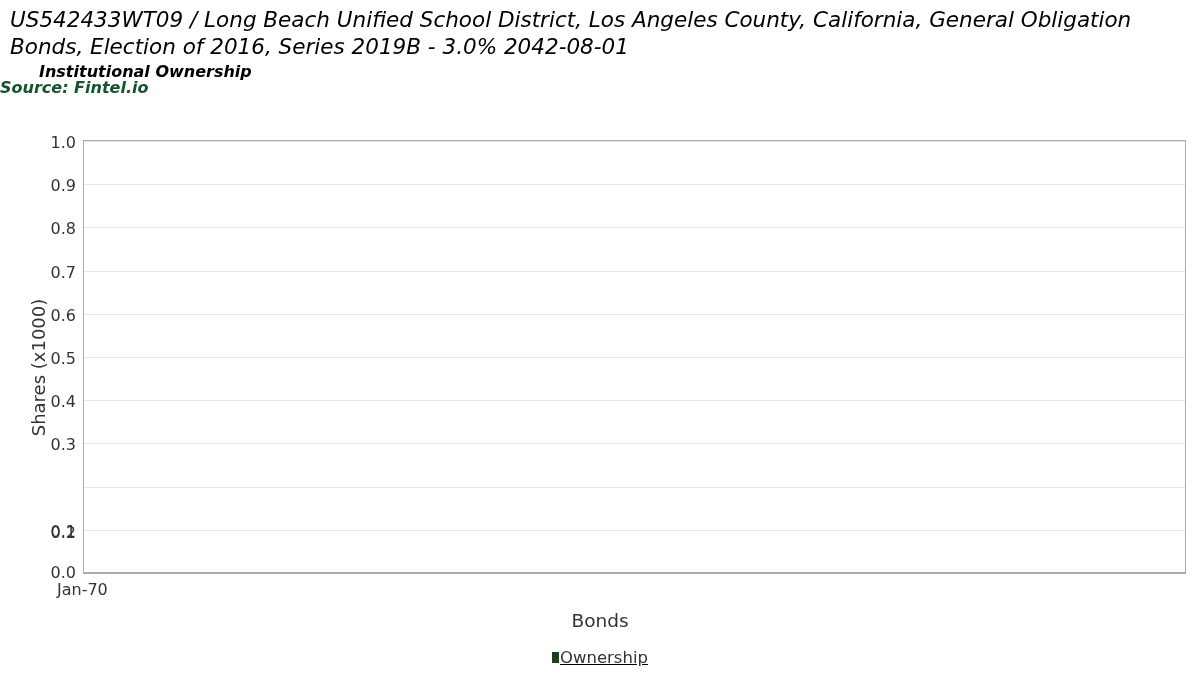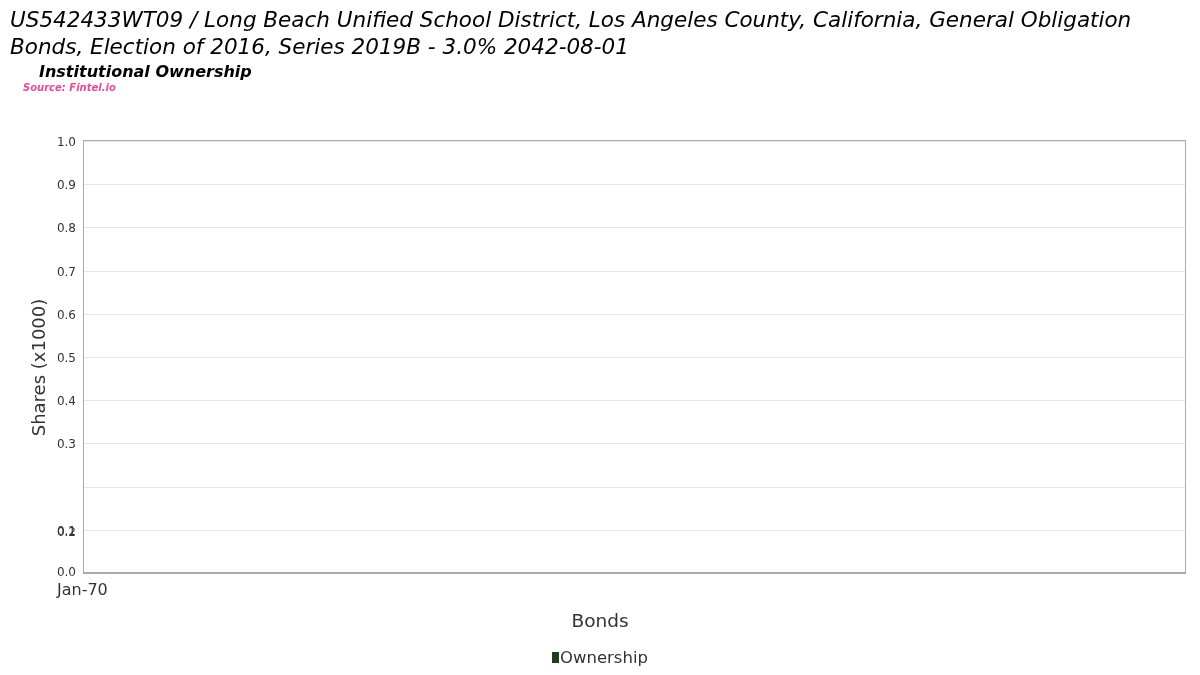--- a/index.html
+++ b/index.html
@@ -37,25 +37,24 @@
   }
   .subtitle {
     margin-top: 4px;
     font-size: 16px;
     font-weight: bold;
     line-height: 16px;
     color: #000;
     padding-left: 39px;
   }
   .source {
-    font-size: 10px;
+    font-size: 16px;
     font-weight: bold;
     line-height: 16px;
-    color: #ec4899;
-    padding-left: 23px;
+    color: #14532d;
   }
 
   
   .plot-frame {
     position: absolute;
     left: 83px;
     top: 140px;
     width: 1103px;
     height: 434px;
     border: 1px solid #aaaaaa;
@@ -81,21 +80,21 @@
     position: absolute;
     left: 0;
     top: 140px;
     width: 76px;
     height: 434px;
   }
   .ylabel {
     position: absolute;
     right: 0;
     transform: translateY(-50%);
-    font-size: 12px;
+    font-size: 16px;
     color: #333333;
     white-space: nowrap;
   }
   .ytitle {
     position: absolute;
     left: -162px;
     top: 357px;
     width: 400px;
     text-align: center;
     font-size: 18px;
@@ -136,20 +135,21 @@
     width: 1200px;
     display: flex;
     justify-content: center;
     align-items: center;
     gap: 0px;
   }
   .legend-item {
     display: flex;
     align-items: center;
     gap: 1px;
+    text-decoration: underline;
   }
   .legend-swatch {
     width: 7px;
     height: 11px;
     display: inline-block;
   }
   .legend-label {
     font-size: 16.5px;
     color: #333333;
   }

